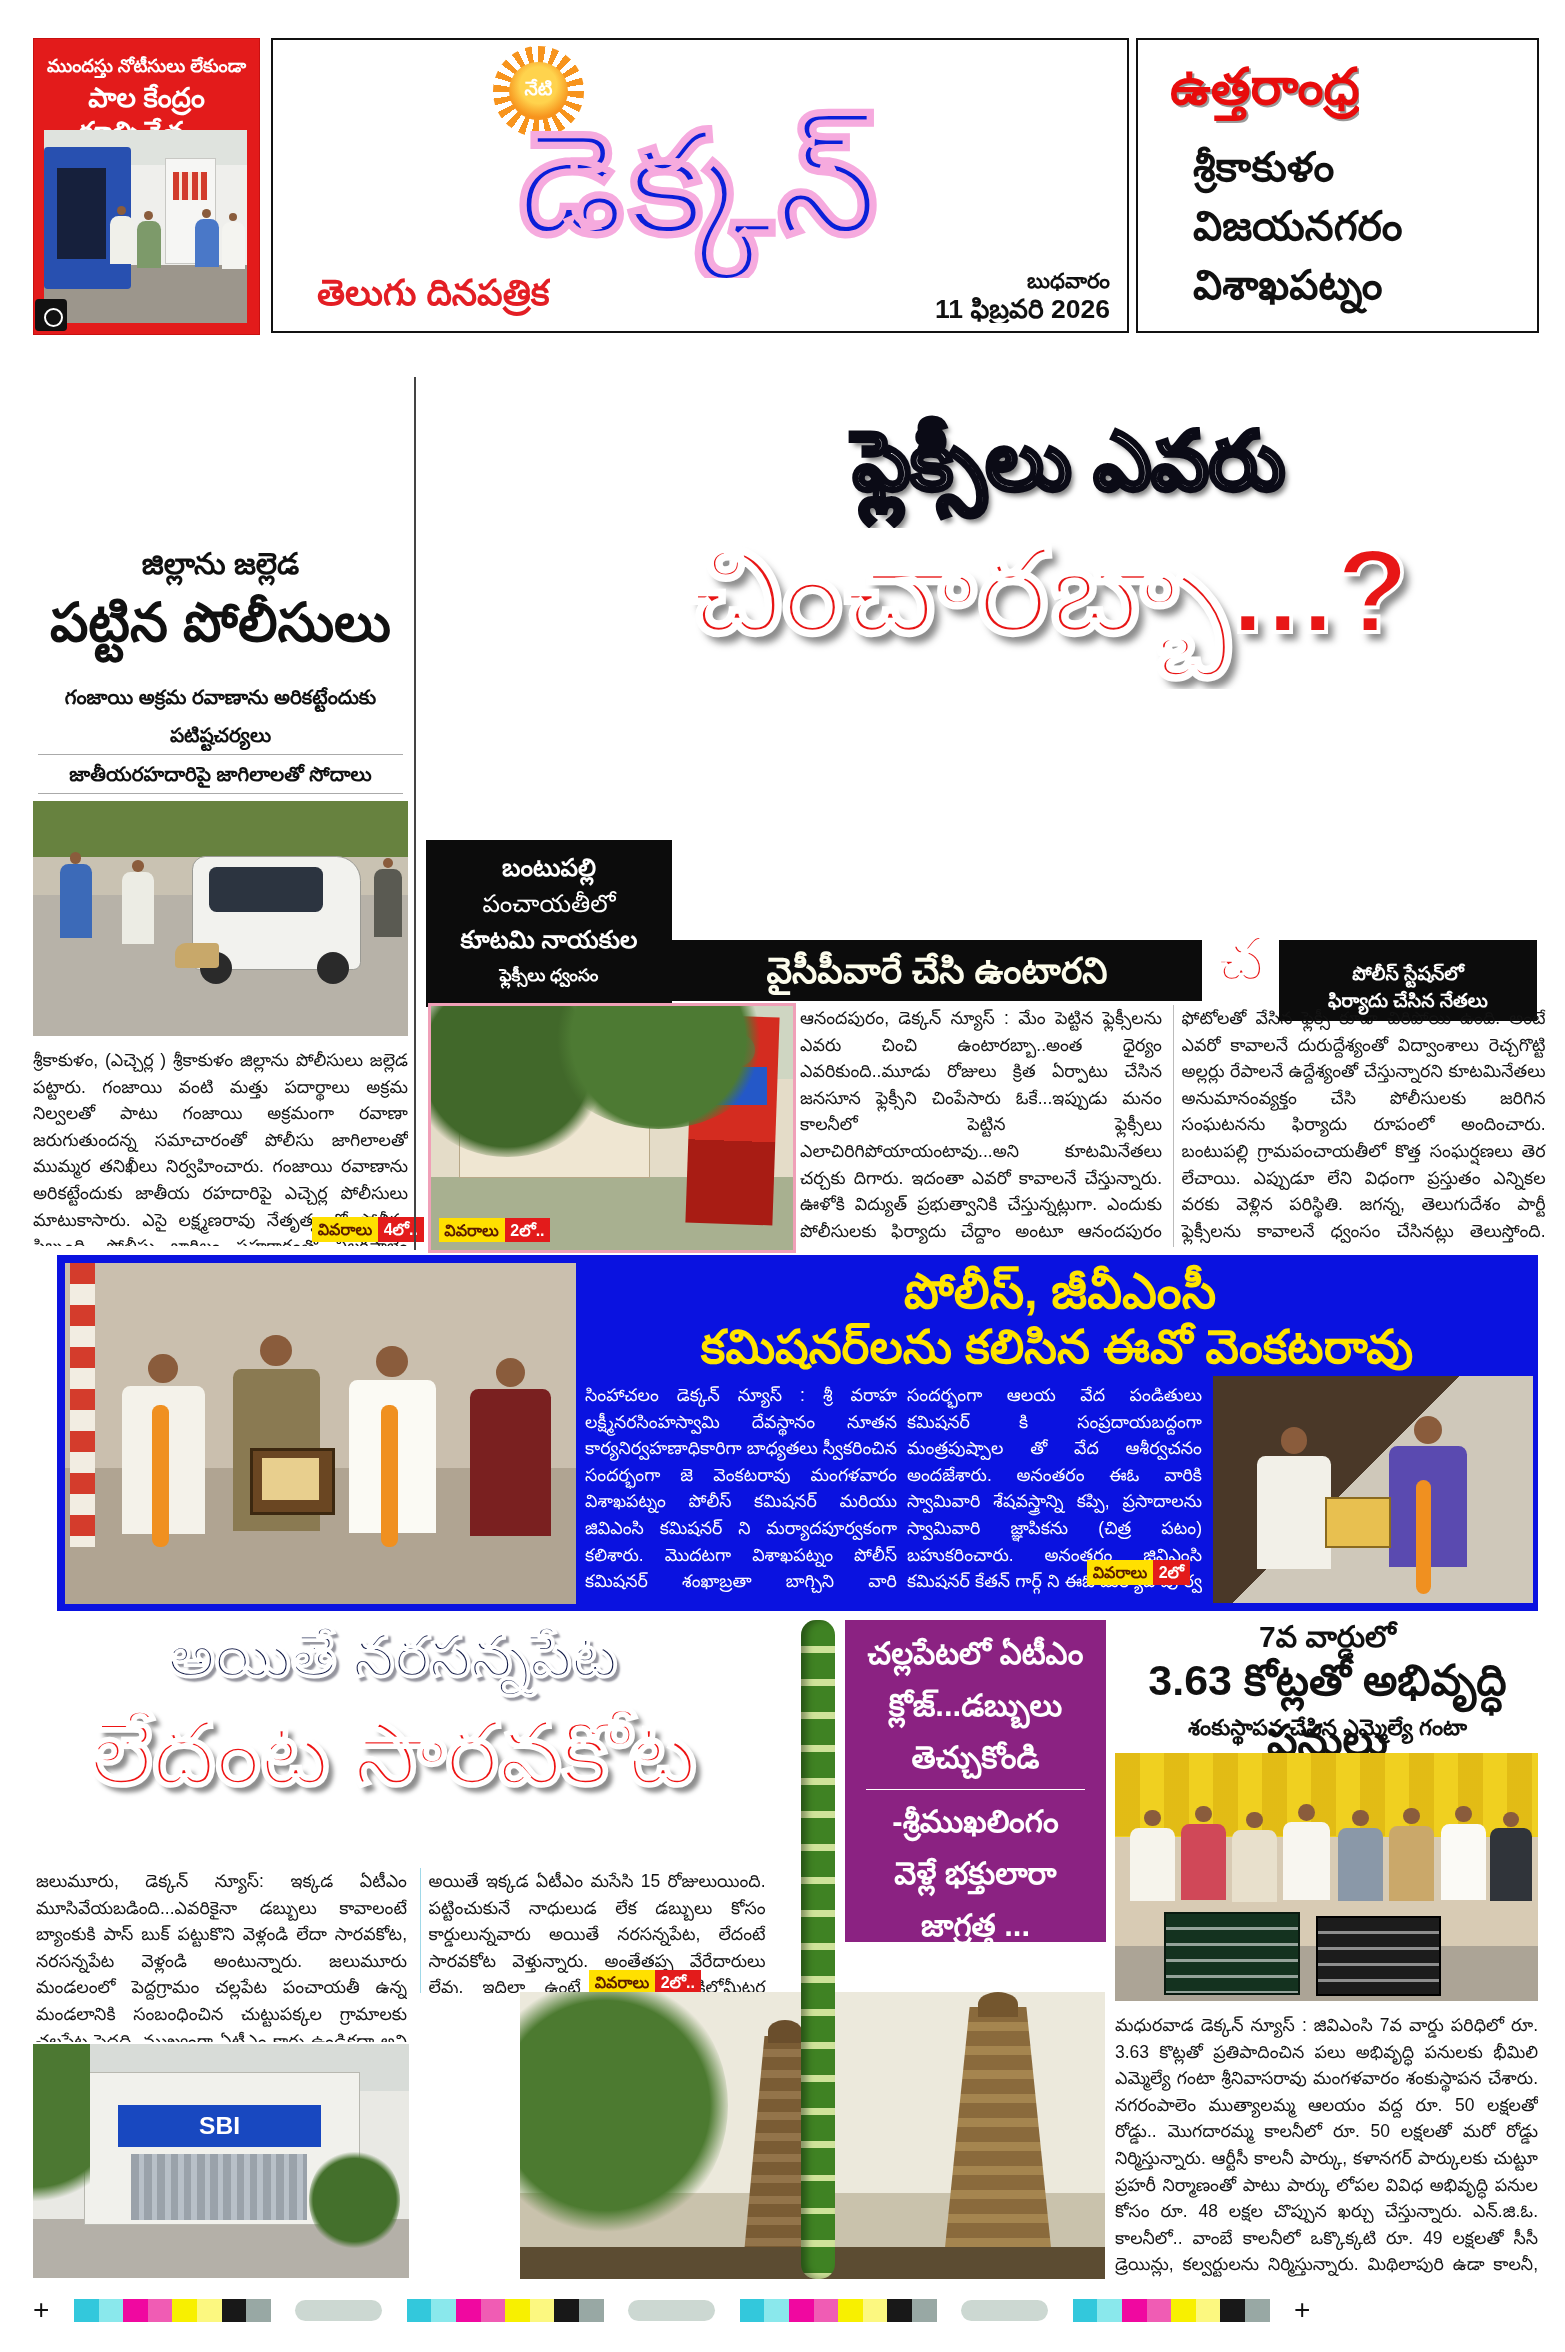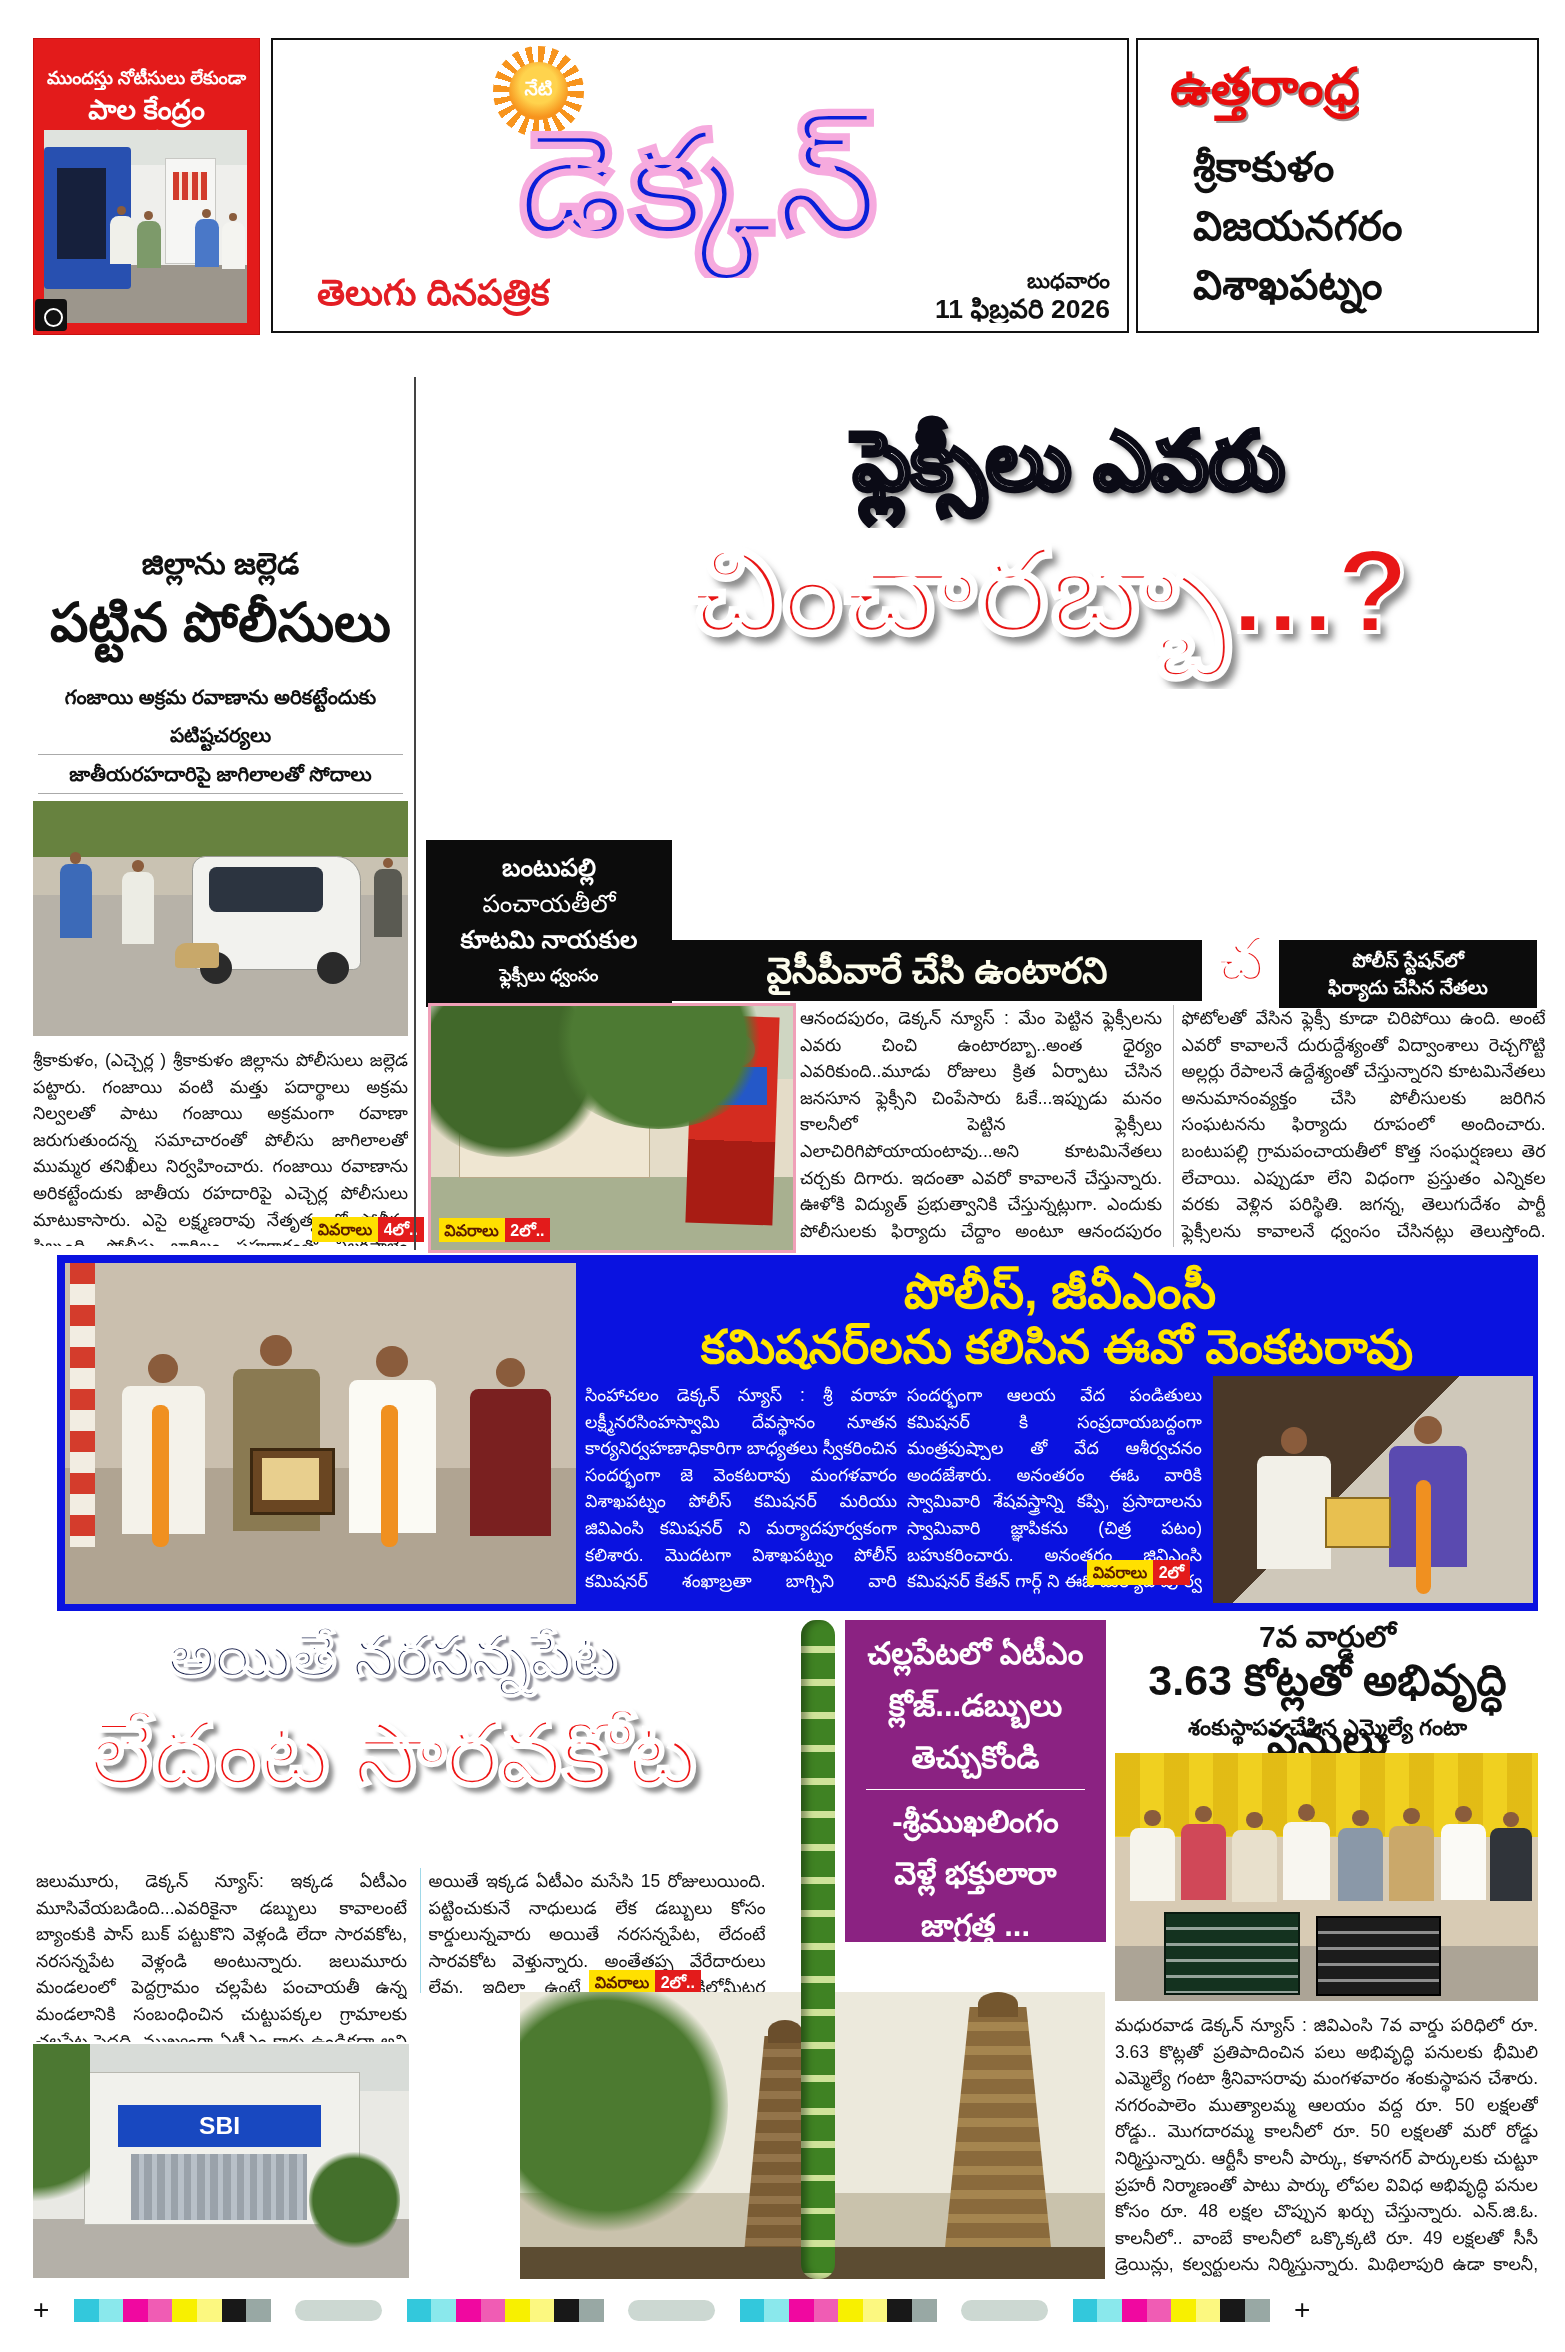--- a/index.html
+++ b/index.html
@@ -3,21 +3,21 @@
 <meta charset="utf-8">
 <style>
   html,body{margin:0;padding:0;background:#ffffff;}
   #page{position:relative;width:1565px;height:2353px;background:#ffffff;overflow:hidden;
         font-family:"Liberation Sans","DejaVu Sans",sans-serif;color:#111;}
   .abs{position:absolute;overflow:hidden;}
   .ctr{text-align:center;}
   .jus{text-align:justify;}
   
   .redbox{background:#e31b1b;border:1.9px solid #c81010;}
-  .redbox .kick{color:#fff;font-size:18px;font-weight:600;padding-top:29px;}
+  .redbox .kick{color:#fff;font-size:18px;font-weight:600;padding-top:17px;}
   .redbox .head{color:#fff;font-size:27.4px;font-weight:800;line-height:34px;}
   .frame{border:2.8px solid #111;background:#fff;}
   .mast-title{font-weight:900;color:#0a1fd8;-webkit-text-stroke:2.8px #f6aade;
               font-size:144px;line-height:189px;letter-spacing:3.8px;}
   .tagline{color:#e31e24;font-size:36px;font-weight:800;}
   .dateblk{text-align:right;line-height:28px;}
   .dateblk .day{font-size:21px;font-weight:600;}
   .dateblk .date{font-size:26.5px;font-weight:800;}
   .region{color:#e80c0c;font-size:51px;font-weight:900;text-shadow:1.9px 1.9px 0 #999;}
   .district{font-family:"Liberation Serif","DejaVu Serif",serif;font-weight:700;
@@ -173,21 +173,21 @@
   <div class="abs blackbox ctr" style="left:426px;top:840px;width:246px;height:157px;padding-top:9.5px;">
     <div style="font-size:24.6px;font-weight:700;line-height:36px;">బంటుపల్లి</div>
     <div style="font-size:24.6px;font-weight:400;line-height:36px;">పంచాయతీలో</div>
     <div style="font-size:24.6px;font-weight:700;line-height:36px;">కూటమి  నాయకుల</div>
     <div style="font-size:17px;font-weight:700;line-height:36px;">ఫ్లెక్సీలు ధ్వంసం</div>
   </div>
   <div class="abs blackbox ctr" style="left:672px;top:940px;width:530px;height:61px;line-height:61px;">
     <span class="strap">వైసీపీవారే చేసి ఉంటారని అనుమానం...?</span>
   </div>
   <div class="abs ctr" style="left:1204px;top:924px;width:74px;font-size:61px;font-weight:900;color:#e81616;-webkit-text-stroke:1.9px #fff;">చ</div>
-  <div class="abs blackbox ctr capbadge" style="left:1279px;top:940px;width:258px;height:61px;padding-top:7px;">
+  <div class="abs blackbox ctr capbadge" style="left:1279px;top:940px;width:258px;height:61px;padding-top:20px;">
     <div>పోలీస్ స్టేషన్‌లో</div>
     <div>ఫిర్యాదు చేసిన నేతలు</div>
   </div>
 
   <div class="abs photo" style="left:428px;top:1003px;width:362px;height:244px;border:3.8px solid #f0a0b8;background:linear-gradient(180deg,#cfd6c2 0 30%,#e4dcc8 30% 70%,#a8b090 70% 100%);">
     <div class="abs" style="left:28px;top:66px;width:189px;height:104px;background:#efe6d2;border:1.9px solid #b8a888;"></div>
     <div class="abs" style="right:17px;top:9.5px;width:87px;height:208px;background:linear-gradient(180deg,#d42c20 0 60%,#a81c14 60% 100%);transform:rotate(2deg);"></div>
     <div class="abs" style="right:38px;top:28px;width:32px;height:32px;background:#8a5c3c;border-radius:50%;"></div>
     <div class="abs" style="right:26.5px;top:61px;width:55px;height:38px;background:#2458c8;"></div>
     <div class="abs" style="left:-28px;top:-38px;width:208px;height:189px;border-radius:50%;background:radial-gradient(circle,#41682a 0 60%,transparent 70%);"></div>

